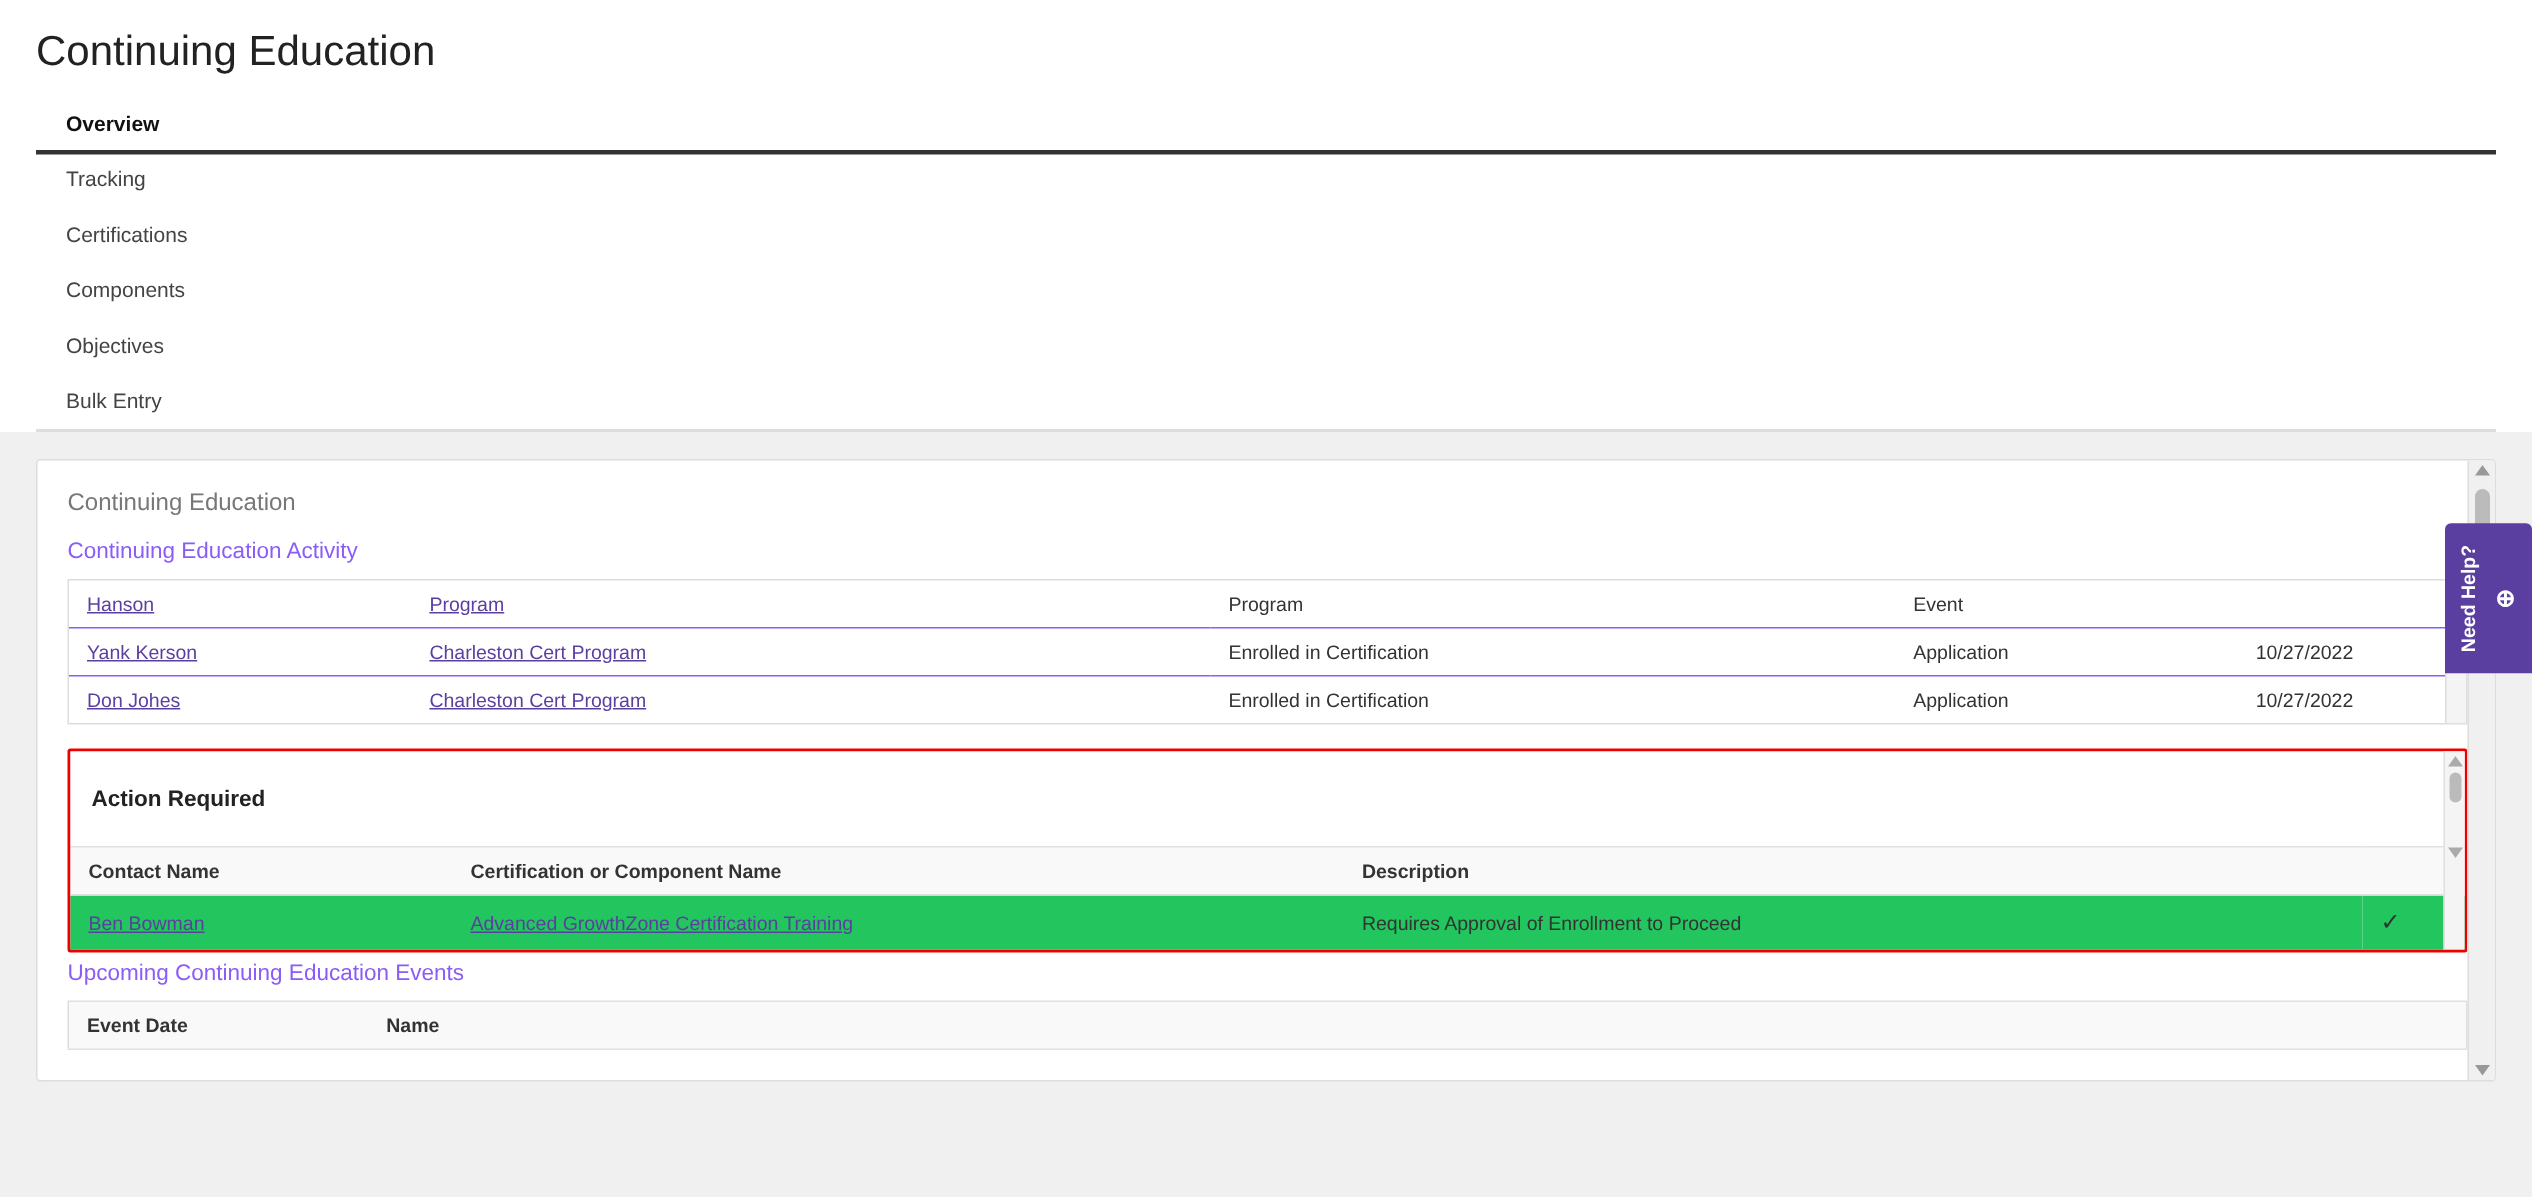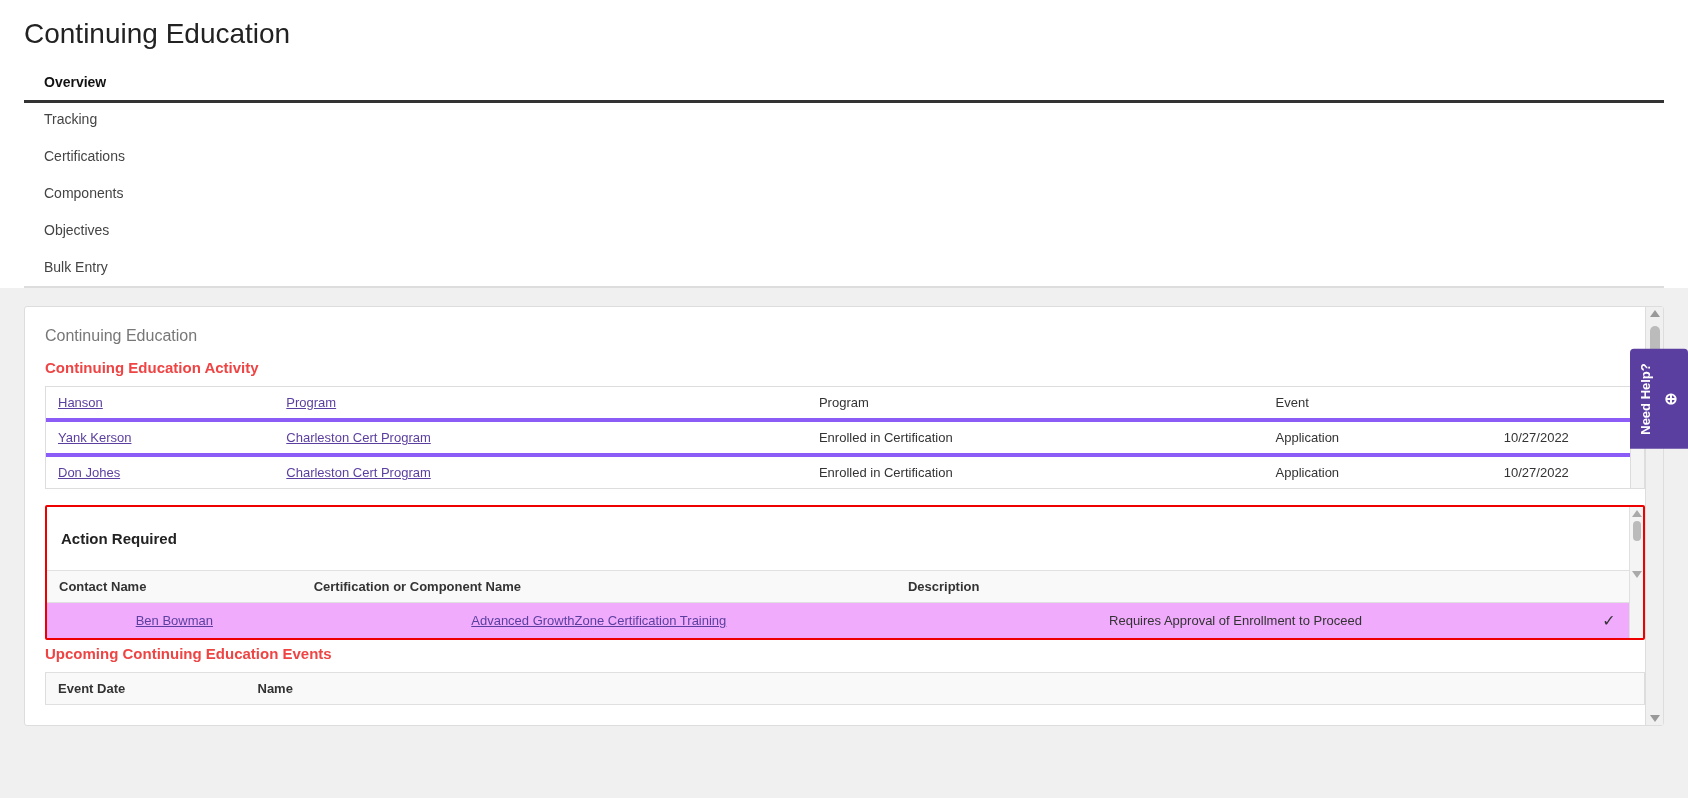--- a/index.html
+++ b/index.html
@@ -57,22 +57,22 @@
       position: relative;
     }
     .card-title {
       font-size: 16px;
       color: #777;
       margin-bottom: 14px;
       font-weight: normal;
     }
     .section-title {
       font-size: 15px;
-      font-weight: bold;
-      color: #ef4444;
+      font-weight: normal;
+      color: #8b5cf6;
       margin-bottom: 10px;
     }
     .table-wrapper {
       width: 100%;
       overflow: hidden;
       margin-bottom: 0;
       position: relative;
     }
     .data-table {
       width: 100%;
@@ -83,21 +83,21 @@
       font-weight: bold;
       font-size: 13px;
       color: #333;
       padding: 8px 12px;
       background: #f9f9f9;
       border-top: 1px solid #e0e0e0;
       border-bottom: 1px solid #e0e0e0;
     }
     .data-table td {
       padding: 8px 12px;
-      border-bottom: 4px solid #8b5cf6;
+      border-bottom: 1px solid #8b5cf6;
       font-size: 13px;
       vertical-align: middle;
     }
     .data-table tr:last-child td {
       border-bottom: none;
     }
     .link-text {
       color: #5B3FA0;
       text-decoration: underline;
       cursor: pointer;
@@ -224,21 +224,21 @@
         <table class="data-table" style="border-top:1px solid #ef4444;">
           <thead>
             <tr>
               <th class="col-contact">Contact Name</th>
               <th class="col-cert">Certification or Component Name</th>
               <th class="col-desc">Description</th>
               <th class="col-action"></th>
             </tr>
           </thead>
           <tbody>
-            <tr style="background:#f0abfc;text-align:center;">
+            <tr style="background:#22c55e;">
               <td class="col-contact">
                 <span class="link-text">Ben Bowman</span>
               </td>
               <td class="col-cert">
                 <span class="link-text">Advanced GrowthZone Certification Training</span>
               </td>
               <td class="col-desc">Requires Approval of Enrollment to Proceed</td>
               <td class="col-action">
                 <span class="checkmark">✓</span>
               </td>

